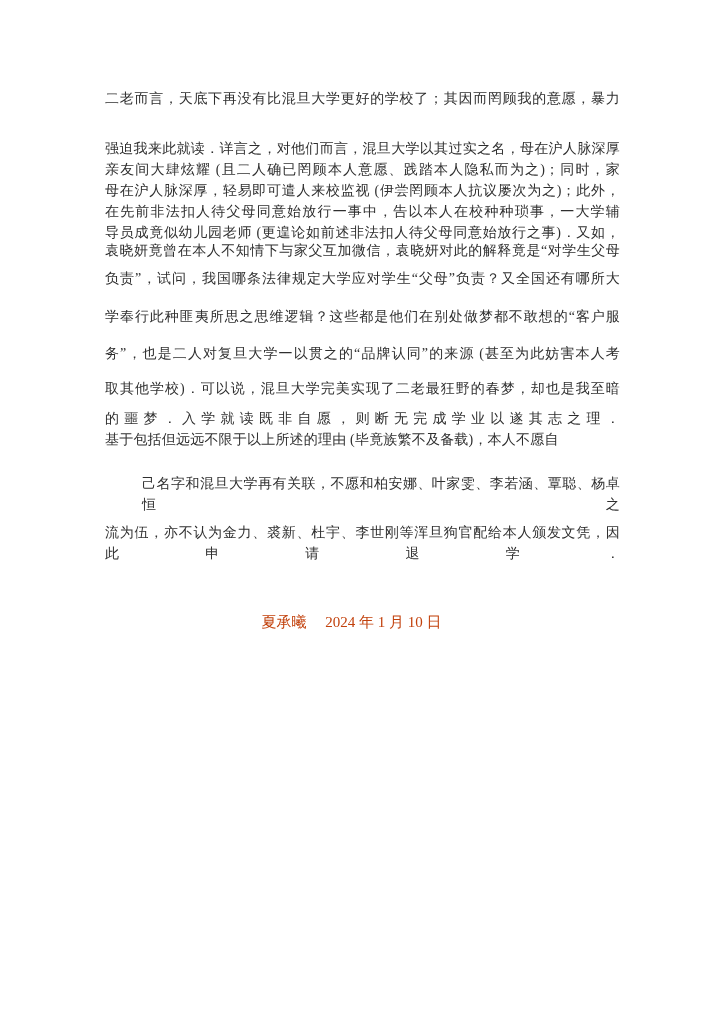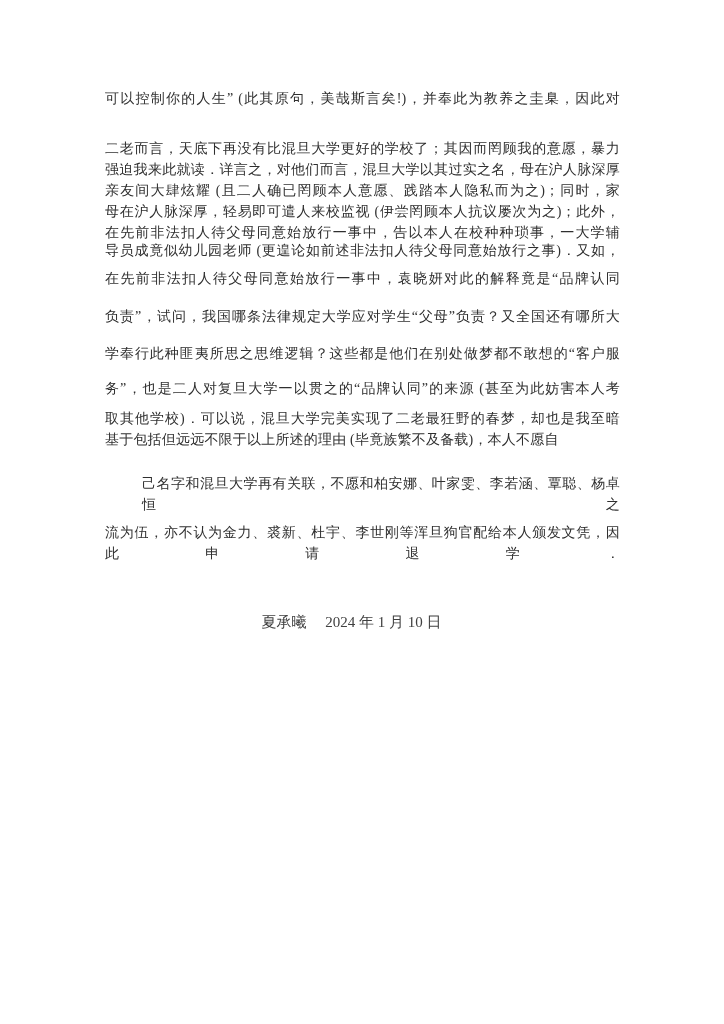--- a/index.html
+++ b/index.html
@@ -50,39 +50,39 @@
   .signature {
     position: absolute;
     top: 612px;
     left: 105px;
     width: 515px;
     padding-right: 22px;
     box-sizing: border-box;
     text-align: center;
     font-size: 15px;
     line-height: 21px;
-    color: #404040;
+    color: #c2410c;
   }
 </style>
 </head>
 <body>
 
 <div class="page">
   <div class="doc-body">
-      <div class="line">可以控制你的人生” (此其原句，美哉斯言矣!)，并奉此为教养之圭臬，因此对</div>
       <div class="line">二老而言，天底下再没有比混旦大学更好的学校了；其因而罔顾我的意愿，暴力</div>
       <div class="line">强迫我来此就读．详言之，对他们而言，混旦大学以其过实之名，母在沪人脉深厚</div>
       <div class="line">亲友间大肆炫耀 (且二人确已罔顾本人意愿、践踏本人隐私而为之)；同时，家</div>
       <div class="line">母在沪人脉深厚，轻易即可遣人来校监视 (伊尝罔顾本人抗议屡次为之)；此外，</div>
       <div class="line">在先前非法扣人待父母同意始放行一事中，告以本人在校种种琐事，一大学辅</div>
       <div class="line">导员成竟似幼儿园老师 (更遑论如前述非法扣人待父母同意始放行之事)．又如，</div>
-      <div class="line">在先前非法扣人待父母同意始放行一事中，袁晓妍对此的解释竟是“品牌认同</div>
+      <div class="line">袁晓妍竟曾在本人不知情下与家父互加微信，袁晓妍对此的解释竟是“对学生父母</div>
       <div class="line">负责”，试问，我国哪条法律规定大学应对学生“父母”负责？又全国还有哪所大</div>
       <div class="line">学奉行此种匪夷所思之思维逻辑？这些都是他们在别处做梦都不敢想的“客户服</div>
       <div class="line">务”，也是二人对复旦大学一以贯之的“品牌认同”的来源 (甚至为此妨害本人考</div>
       <div class="line">取其他学校)．可以说，混旦大学完美实现了二老最狂野的春梦，却也是我至暗</div>
+      <div class="line">的噩梦．入学就读既非自愿，则断无完成学业以遂其志之理．</div>
       <div class="line">基于包括但远远不限于以上所述的理由 (毕竟族繁不及备载)，本人不愿自</div>
       <div class="line">己名字和混旦大学再有关联，不愿和柏安娜、叶家雯、李若涵、覃聪、杨卓恒之</div>
       <div class="line">流为伍，亦不认为金力、裘新、杜宇、李世刚等浑旦狗官配给本人颁发文凭，因</div>
       <div class="line">此申请退学．</div>
     </div>
   <div class="signature">夏承曦　 2024 年 1 月 10 日</div>
 </div>
 
 </body></html>

